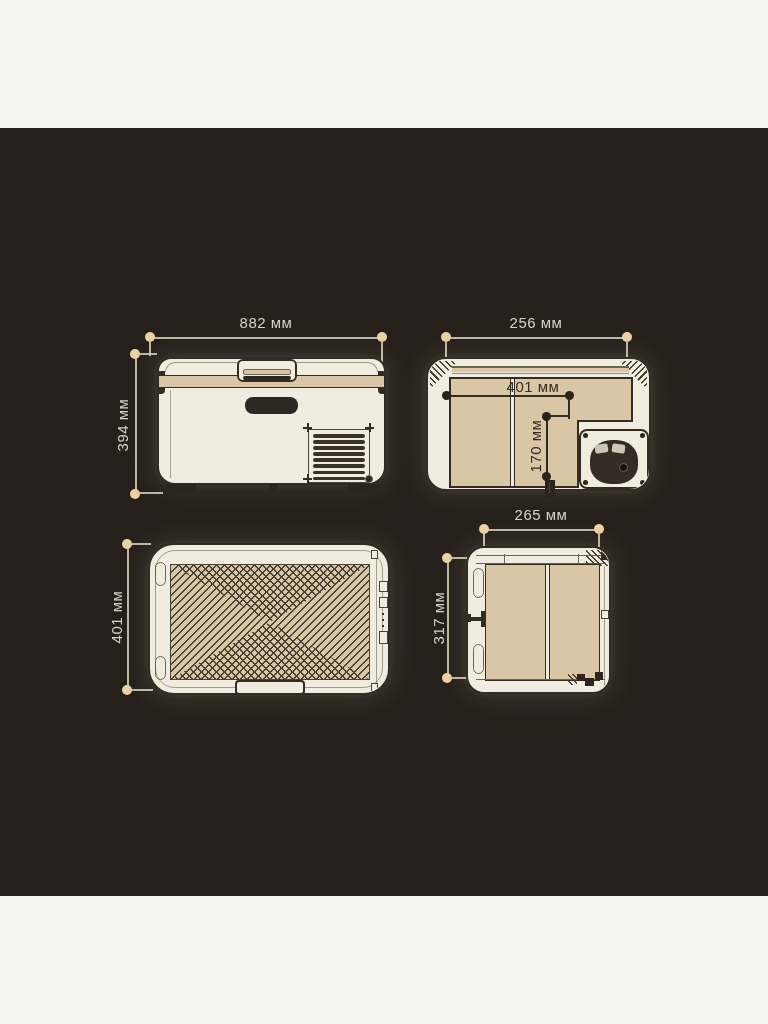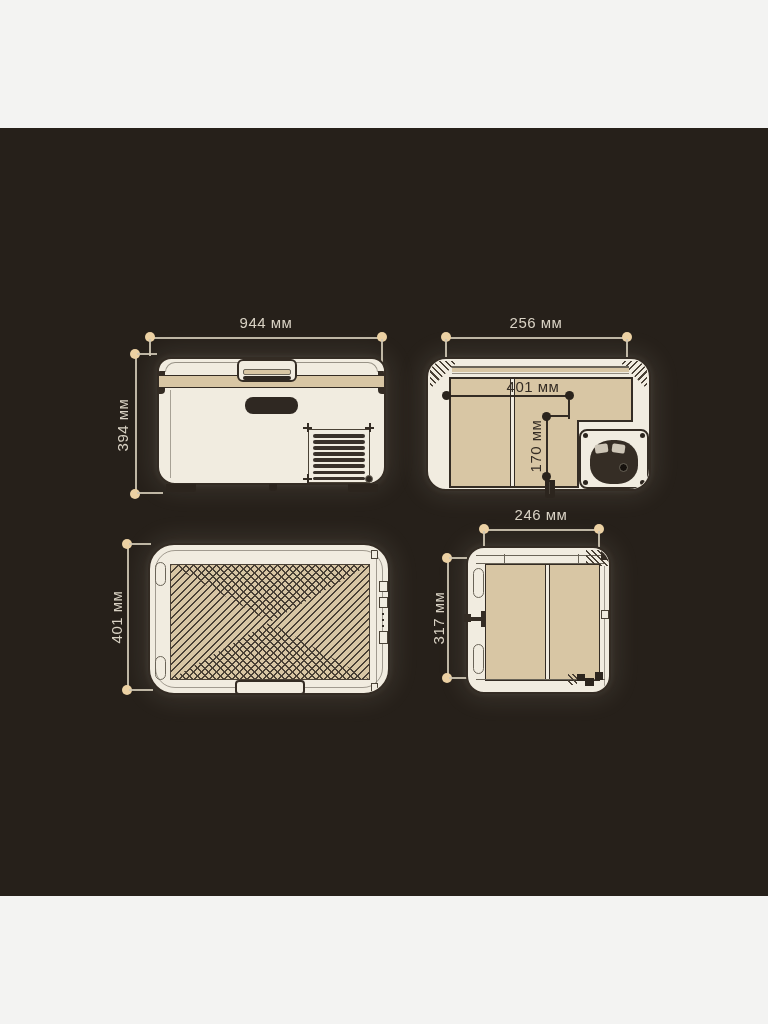--- a/index.html
+++ b/index.html
@@ -83,21 +83,21 @@
     background:repeating-linear-gradient(45deg, transparent 0 2.5px, var(--hatch,#4a4136) 2.5px 4px); }
 </style>
 </head>
 <body>
 
 <div class="band band-top"></div>
 
 <div class="canvas">
 
   <div class="view">
-    <div class="dimlabel" style="left:216px;top:186px;">944 мм</div>
+    <div class="dimlabel" style="left:216px;top:186px;">882 мм</div>
     <div class="dl-h" style="left:150px;top:209px;width:232px"></div>
     <div class="dot" style="left:145px;top:204px"></div>
     <div class="dot" style="left:377px;top:204px"></div>
     <div class="dl-v" style="left:149px;top:211px;height:17px"></div>
     <div class="dl-v" style="left:381px;top:211px;height:24px"></div>
 
     <div class="dimlabel v" style="left:72px;top:289px;">394 мм</div>
     <div class="dl-v" style="left:135px;top:226px;height:140px"></div>
     <div class="dot" style="left:130px;top:221px"></div>
     <div class="dot" style="left:130px;top:361px"></div>
@@ -216,21 +216,21 @@
         <div class="hwdot" style="left:232px;top:80px"></div>
         <div class="hwbox" style="left:221px;top:5px;width:7px;height:9px"></div>
         <div class="hwbox" style="left:221px;top:138px;width:7px;height:9px"></div>
 
         <div class="handle" style="left:85px;top:135px;width:70px;height:15px;border-radius:4px"></div>
       </div>
     </div>
   </div>
 
   <div class="view">
-    <div class="dimlabel" style="left:491px;top:378px;">246 мм</div>
+    <div class="dimlabel" style="left:491px;top:378px;">265 мм</div>
     <div class="dl-h" style="left:484px;top:401px;width:115px"></div>
     <div class="dot" style="left:479px;top:396px"></div>
     <div class="dot" style="left:594px;top:396px"></div>
     <div class="dl-v" style="left:483px;top:403px;height:18px"></div>
     <div class="dl-v" style="left:598px;top:403px;height:16px"></div>
 
     <div class="dimlabel v" style="left:388px;top:482px;">317 мм</div>
     <div class="dl-v" style="left:447px;top:430px;height:120px"></div>
     <div class="dot" style="left:442px;top:425px"></div>
     <div class="dot" style="left:442px;top:545px"></div>

